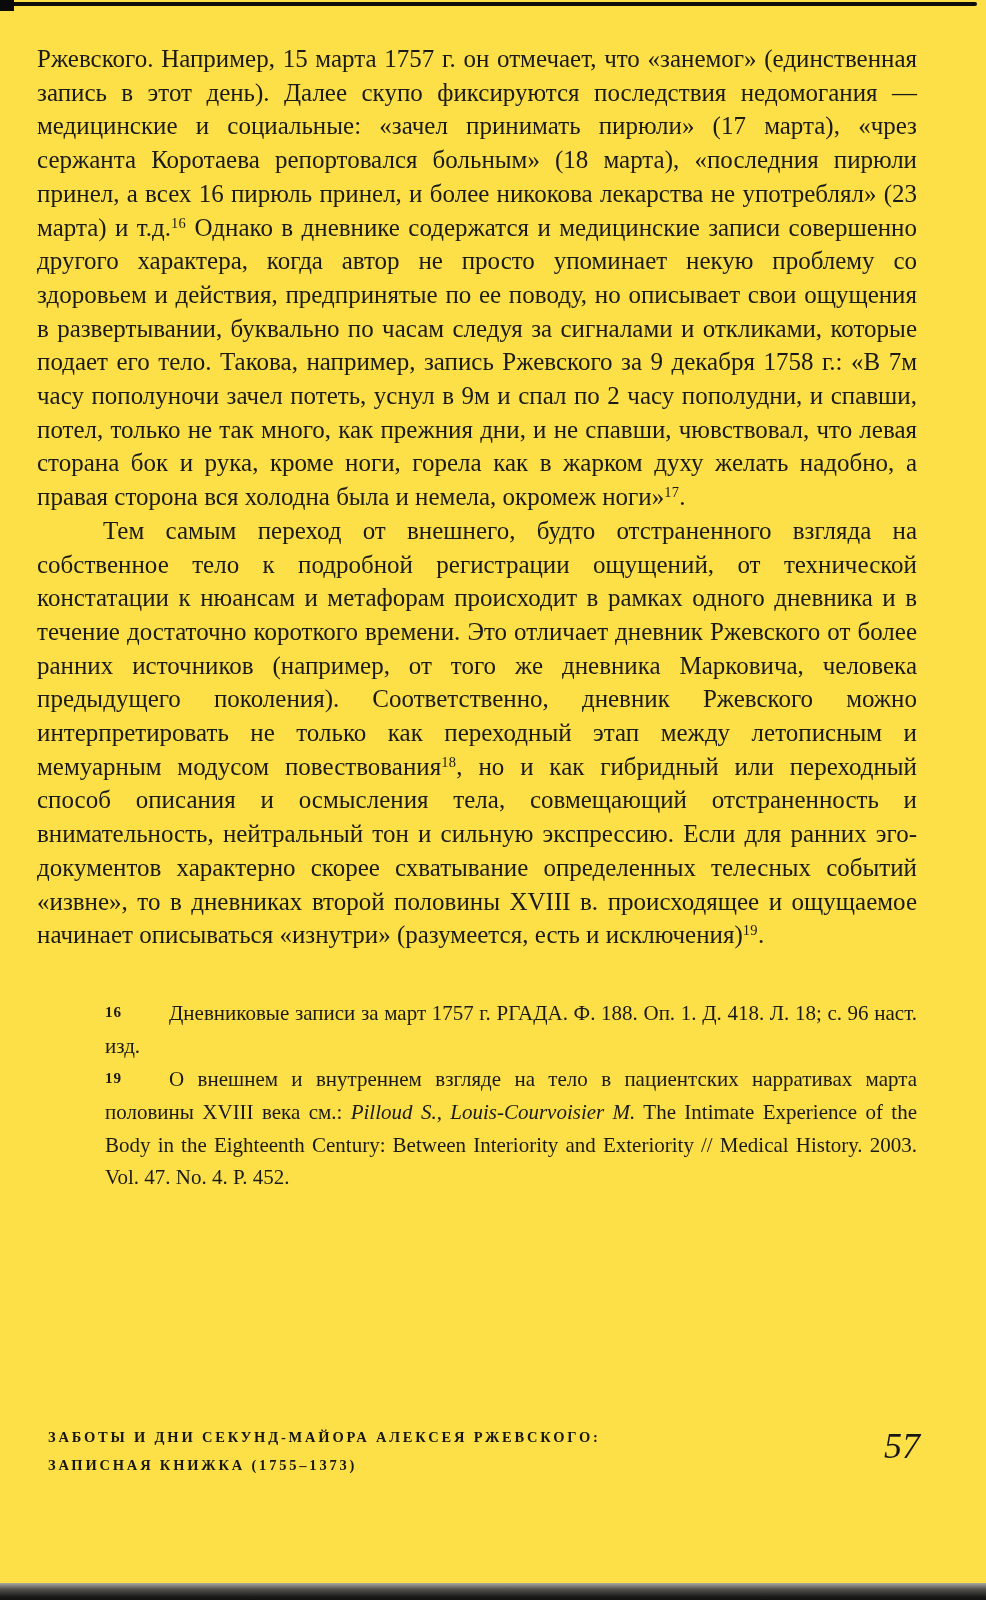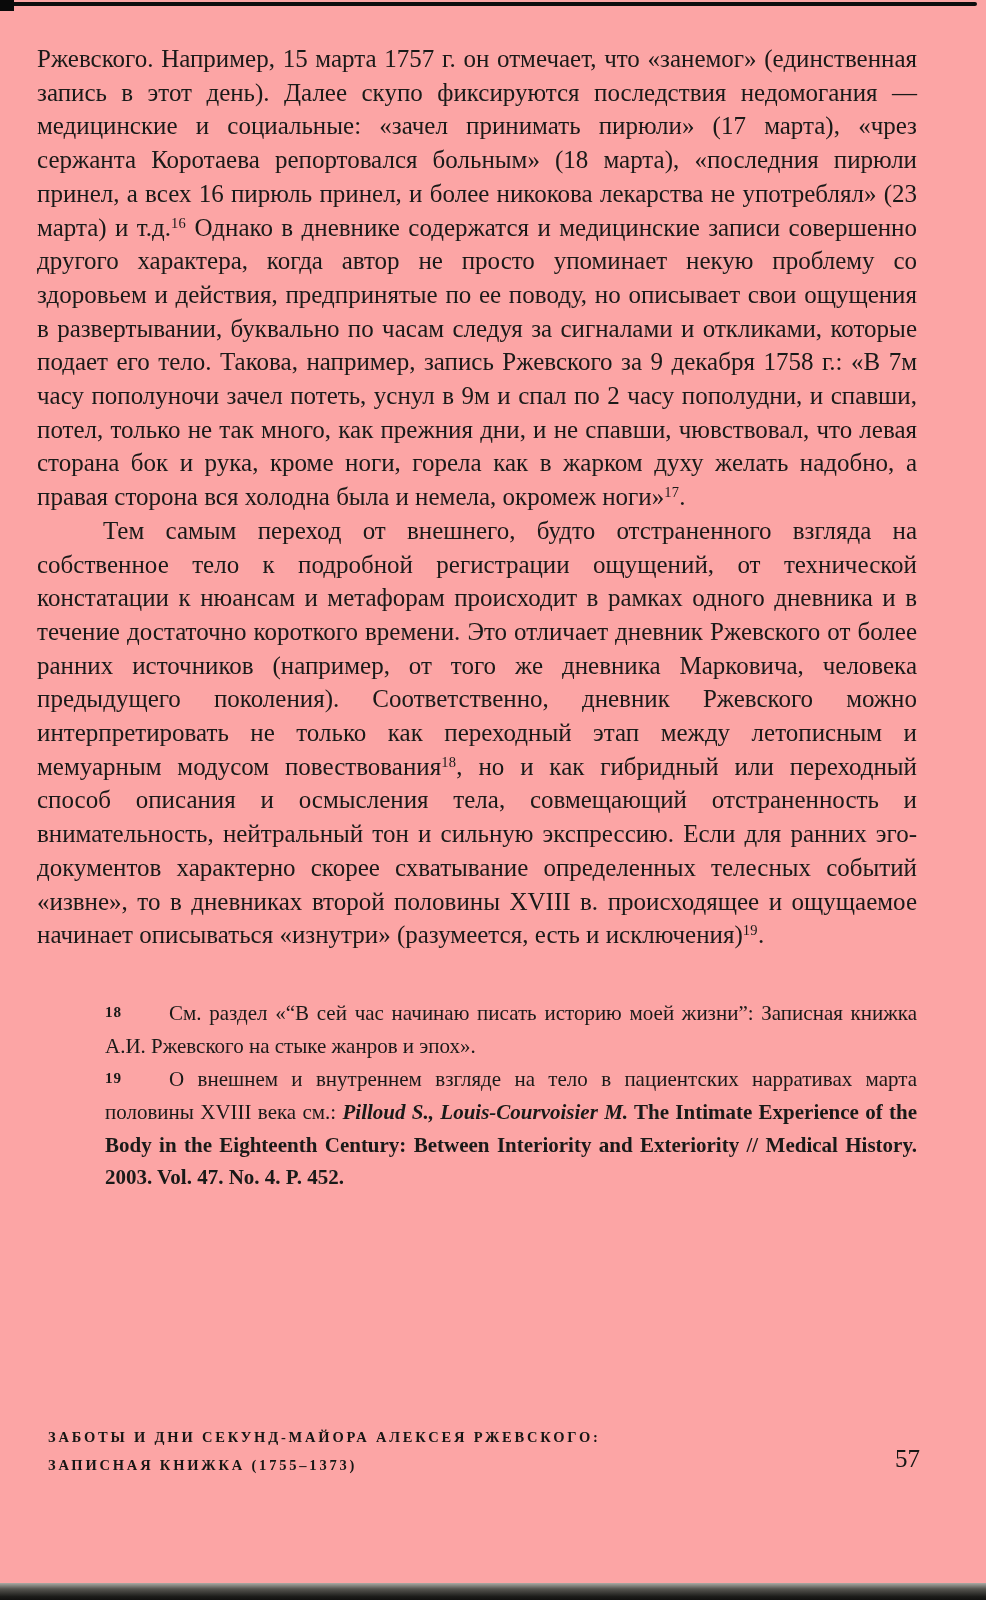--- a/index.html
+++ b/index.html
@@ -1,21 +1,21 @@
 <!DOCTYPE html>
 <html lang="ru"><head>
 <meta charset="utf-8">
 <style>
   * { margin: 0; padding: 0; box-sizing: border-box; }
   html, body { background: #ffffff; }
   .page {
     position: relative;
     width: 986px;
     height: 1600px;
-    background: #fca5a5;
+    background: #fde047;
     overflow: hidden;
     font-family: "Liberation Serif", "DejaVu Serif", serif;
     color: #1a1a18;
   }
   .edge-top {
     position: absolute; top: 2px; left: 5px; right: 9px; height: 4px;
     background: #0d0d0d; border-radius: 2px;
   }
   .corner-mark {
     position: absolute; top: 0; left: 0; width: 14px; height: 11px;
@@ -54,57 +54,58 @@
   }
   .fn-marker {
     display: inline-block;
     width: 64px;
     font-size: 0.72em;
     font-weight: bold;
     vertical-align: 0.18em;
     letter-spacing: 1px;
   }
   .it { font-style: italic; }
-  .bd { font-weight: bold; }
+  .bd { font-weight: normal; }
   .footer {
     position: absolute;
     left: 48px; right: 66px; top: 1424px;
     display: flex;
     justify-content: space-between;
     align-items: flex-start;
   }
   .running-title {
     font-size: 14.5px;
     font-weight: bold;
     letter-spacing: 2.8px;
     line-height: 27.5px;
     color: #161614;
   }
   .page-number {
-    font-size: 25px;
+    font-size: 36px;
     line-height: 1;
-    margin-top: 22px;
+    margin-top: 4px;
     color: #161614;
+    font-style: italic;
   }
 </style>
 </head>
 <body>
 
 <div class="page">
 
   <div class="edge-top"></div>
   <div class="corner-mark"></div>
 
   <div class="text-block">
     <p class="para"><span>Ржевского. Например, 15 марта 1757 г. он отмечает, что «занемог» (единственная запись в этот день). Далее скупо фиксируются последствия недомогания — медицинские и социальные: «зачел принимать пирюли» (17 марта), «чрез сержанта Коротаева репортовался больным» (18 марта), «последния пирюли принел, а всех 16 пирюль принел, и более никокова лекарства не употреблял» (23 марта) и т.д.</span><sup>16</sup><span> Однако в дневнике содержатся и медицинские записи совершенно другого характера, когда автор не просто упоминает некую проблему со здоровьем и действия, предпринятые по ее поводу, но описывает свои ощущения в развертывании, буквально по часам следуя за сигналами и откликами, которые подает его тело. Такова, например, запись Ржевского за 9 декабря 1758 г.: «В 7м часу пополуночи зачел потеть, уснул в 9м и спал по 2 часу пополудни, и спавши, потел, только не так много, как прежния дни, и не спавши, чювствовал, что левая сторана бок и рука, кроме ноги, горела как в жарком духу желать надобно, а правая сторона вся холодна была и немела, окромеж ноги»</span><sup>17</sup><span>.</span></p>
     <p class="para indent"><span>Тем самым переход от внешнего, будто отстраненного взгляда на собственное тело к подробной регистрации ощущений, от технической констатации к нюансам и метафорам происходит в рамках одного дневника и в течение достаточно короткого времени. Это отличает дневник Ржевского от более ранних источников (например, от того же дневника Марковича, человека предыдущего поколения). Соответственно, дневник Ржевского можно интерпретировать не только как переходный этап между летописным и мемуарным модусом повествования</span><sup>18</sup><span>, но и как гибридный или переходный способ описания и осмысления тела, совмещающий отстраненность и внимательность, нейтральный тон и сильную экспрессию. Если для ранних эго-документов характерно скорее схватывание определенных телесных событий «извне», то в дневниках второй половины XVIII в. происходящее и ощущаемое начинает описываться «изнутри» (разумеется, есть и исключения)</span><sup>19</sup><span>.</span></p>
 
     <div class="footnotes">
       <p class="footnote">
-        <span class="fn-marker">18</span><span><span>См. раздел «“В сей час начинаю писать историю моей жизни”: Записная книжка А.И. Ржевского на стыке жанров и эпох».</span></span>
+        <span class="fn-marker">16</span><span><span>Дневниковые записи за март 1757 г. РГАДА. Ф. 188. Оп. 1. Д. 418. Л. 18; с. 96 наст. изд.</span></span>
       </p>
       <p class="footnote">
         <span class="fn-marker">19</span><span><span>О внешнем и внутреннем взгляде на тело в пациентских нарративах марта половины XVIII века см.: </span><span class="it bd">Pilloud S., Louis-Courvoisier M.</span><span class="bd"> The Intimate Experience of the Body in the Eighteenth Century: Between Interiority and Exteriority // Medical History. 2003. Vol. 47. No. 4. P. 452.</span></span>
       </p>
     </div>
   </div>
 
   <div class="footer">
     <div class="running-title">
       <div>ЗАБОТЫ И ДНИ СЕКУНД-МАЙОРА АЛЕКСЕЯ РЖЕВСКОГО:</div>

